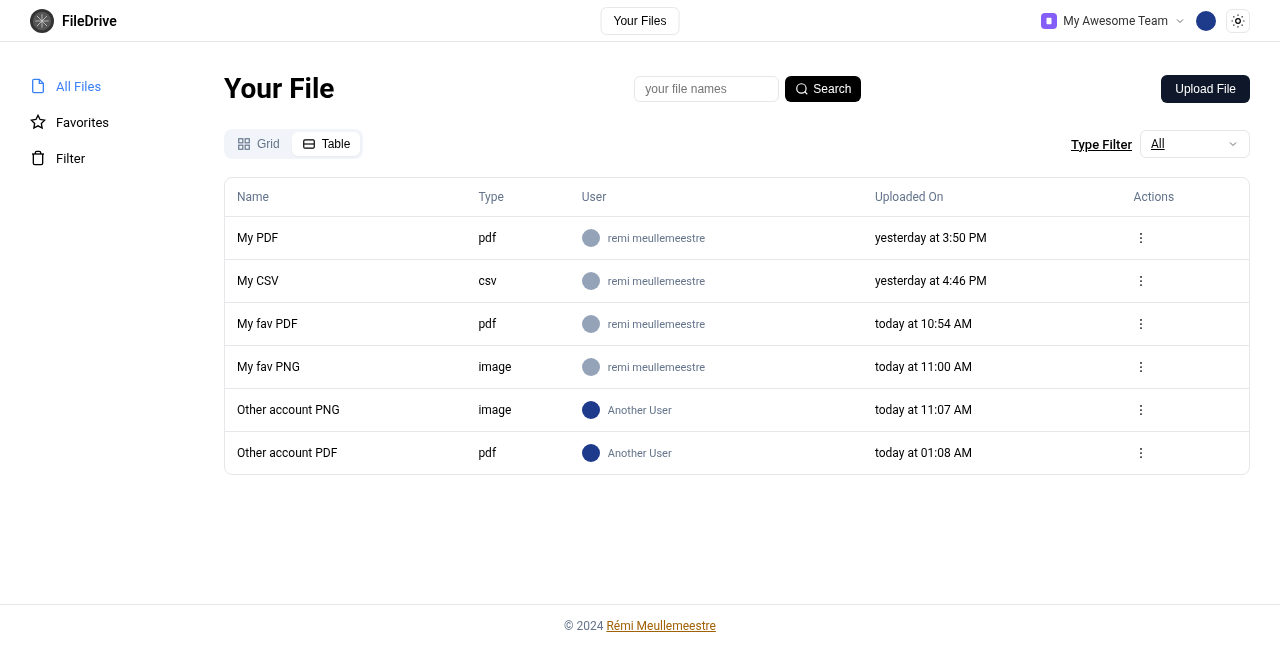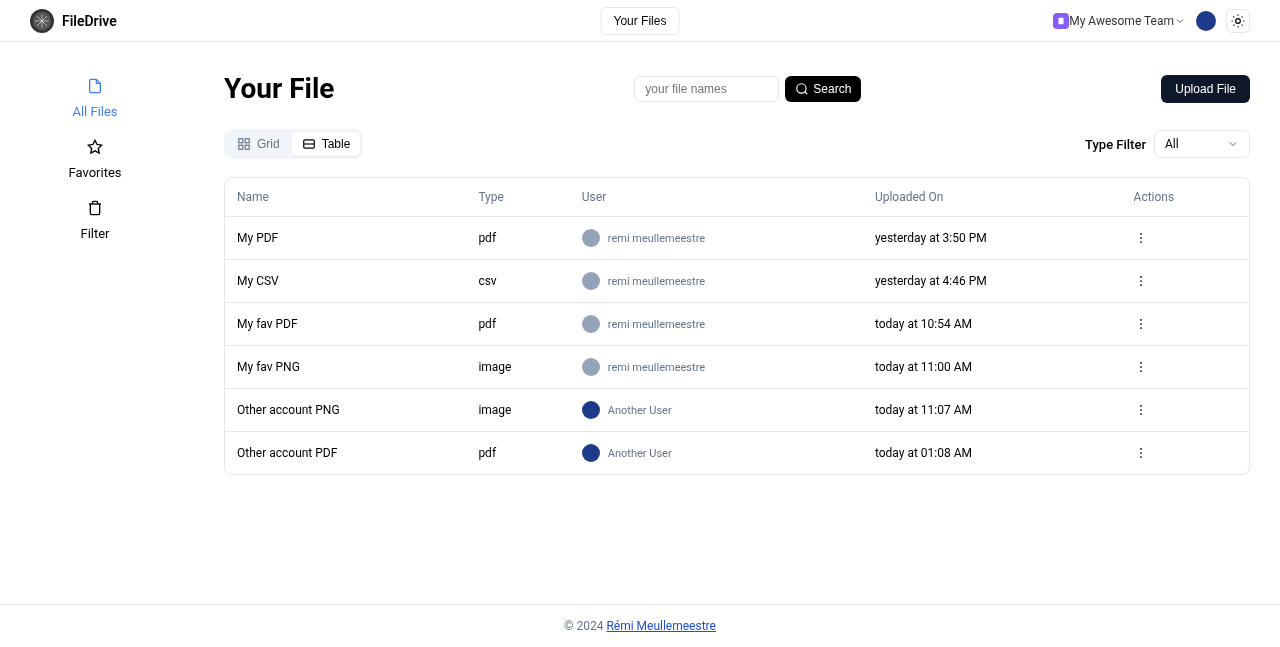--- a/index.html
+++ b/index.html
@@ -7,58 +7,58 @@
     
     .header { height: 42px; border-bottom: 1px solid #e5e7eb; display: flex; align-items: center; padding: 15px 30px; justify-content: space-between; }
     .header-left { display: flex; align-items: center; gap: 8px; }
     .logo { width: 24px; height: 24px; border-radius: 50%; background: #333; display: inline-flex; align-items: center; justify-content: center; }
     .app-name { font-weight: 600; font-size: 14px; }
     .header-center { position: absolute; left: 50%; transform: translateX(-50%); }
     .header-center-link { padding: 6px 12px; border: 1px solid #e5e7eb; border-radius: 6px; font-size: 12px; font-weight: 500; background: #fff; cursor: pointer; }
     .header-right { display: flex; align-items: center; gap: 10px; }
     .team-badge { width: 16px; height: 16px; background: #845ef7; border-radius: 4px; display: inline-flex; align-items: center; justify-content: center; }
     .team-name { font-size: 12px; color: #333; }
-    .team-selector { display: flex; align-items: center; cursor: pointer; margin-left: 8px; }
+    .team-selector { display: flex; align-items: center; gap: 6px; cursor: pointer; margin-left: 8px; }
     .avatar-sm { width: 20px; height: 20px; border-radius: 50%; background: #1e3a8a; }
     .theme-toggle { width: 24px; height: 24px; border: 1px solid #e5e7eb; border-radius: 6px; display: flex; align-items: center; justify-content: center; cursor: pointer; }
     
     .main-wrap { display: flex; flex: 1; padding: 30px 30px 0 30px; max-width: 1280px; margin: 0 auto; width: 100%; gap: 40px; }
     .sidebar { width: 130px; display: flex; flex-direction: column; gap: 20px; padding-top: 6px; }
-    .sidebar-item { display: flex; align-items: center; gap: 10px; font-size: 13px; cursor: pointer; flex-direction: column; }
+    .sidebar-item { display: flex; align-items: center; gap: 10px; font-size: 13px; cursor: pointer; }
     .sidebar-item.active { color: #3b82f6; }
     
     .content { flex: 1; padding-left: 24px; }
     .content-header { display: flex; align-items: center; justify-content: space-between; margin-bottom: 24px; }
     .page-title { font-size: 28px; font-weight: 700; }
     .search-group { display: flex; align-items: center; gap: 6px; }
     .search-input { width: 145px; height: 26px; border: 1px solid #e5e7eb; border-radius: 6px; padding: 0 10px; font-size: 12px; }
     .search-btn { background: #000; color: #fff; border: none; border-radius: 6px; height: 26px; padding: 0 10px; display: flex; align-items: center; gap: 4px; font-size: 12px; cursor: pointer; }
     .upload-btn { background: #0f172a; color: #fff; border: none; border-radius: 6px; height: 28px; padding: 0 14px; font-size: 12px; cursor: pointer; }
     
     .toolbar-row { display: flex; align-items: center; justify-content: space-between; margin-bottom: 18px; margin-top: 9px; }
     .view-toggle { display: inline-flex; background: #f1f5f9; border-radius: 8px; padding: 3px; gap: 2px; }
     .view-btn { display: flex; align-items: center; gap: 6px; padding: 5px 10px; border-radius: 6px; font-size: 12px; border: none; cursor: pointer; background: transparent; }
     .view-btn.active { background: #fff; box-shadow: 0 1px 2px rgba(0,0,0,0.05); }
     .view-btn.inactive { color: #64748b; }
-    .filter-group { display: flex; align-items: center; gap: 8px; }
+    .filter-group { display: flex; align-items: center; gap: 8px; text-decoration: underline; }
     .filter-label { font-size: 13px; font-weight: 500; }
-    .filter-select { border: 1px solid #e5e7eb; border-radius: 6px; height: 28px; width: 96px; padding: 0 10px; font-size: 12px; display: flex; align-items: center; justify-content: space-between; cursor: pointer; }
+    .filter-select { border: 1px solid #e5e7eb; border-radius: 6px; height: 28px; width: 110px; padding: 0 10px; font-size: 12px; display: flex; align-items: center; justify-content: space-between; cursor: pointer; }
     
     .table { border: 1px solid #e5e7eb; border-radius: 8px; overflow: hidden; }
     .table-head, .table-row { display: grid; grid-template-columns: 1.4fr 0.6fr 1.7fr 1.5fr 0.6fr; align-items: center; padding: 12px 12px; font-size: 12px; }
     .table-head { color: #64748b; }
     .table-row { border-top: 1px solid #e5e7eb; font-size: 12px; }
     .user-cell { display: flex; align-items: center; gap: 8px; color: #64748b; font-size: 11px; }
     .user-avatar { width: 18px; height: 18px; border-radius: 50%; background: #94a3b8; }
     .user-avatar.blue { background: #1e3a8a; }
     .actions-cell { display: flex; justify-content: flex-start; }
     .dots { cursor: pointer; display: inline-flex; }
     
     .footer { border-top: 1px solid #e5e7eb; text-align: center; padding: 14px 0; font-size: 12px; color: #64748b; margin-top: auto; }
-    .footer-link { text-decoration: underline; color: #1d4ed8; }
+    .footer-link { text-decoration: underline; color: #a16207; }
     
     svg { display: block; }
   </style>
 </head>
 <body>
 
 <header class="header">
   <div class="header-left">
     <span class="logo">
       <svg width="20" height="20" viewBox="0 0 24 24" fill="none">

